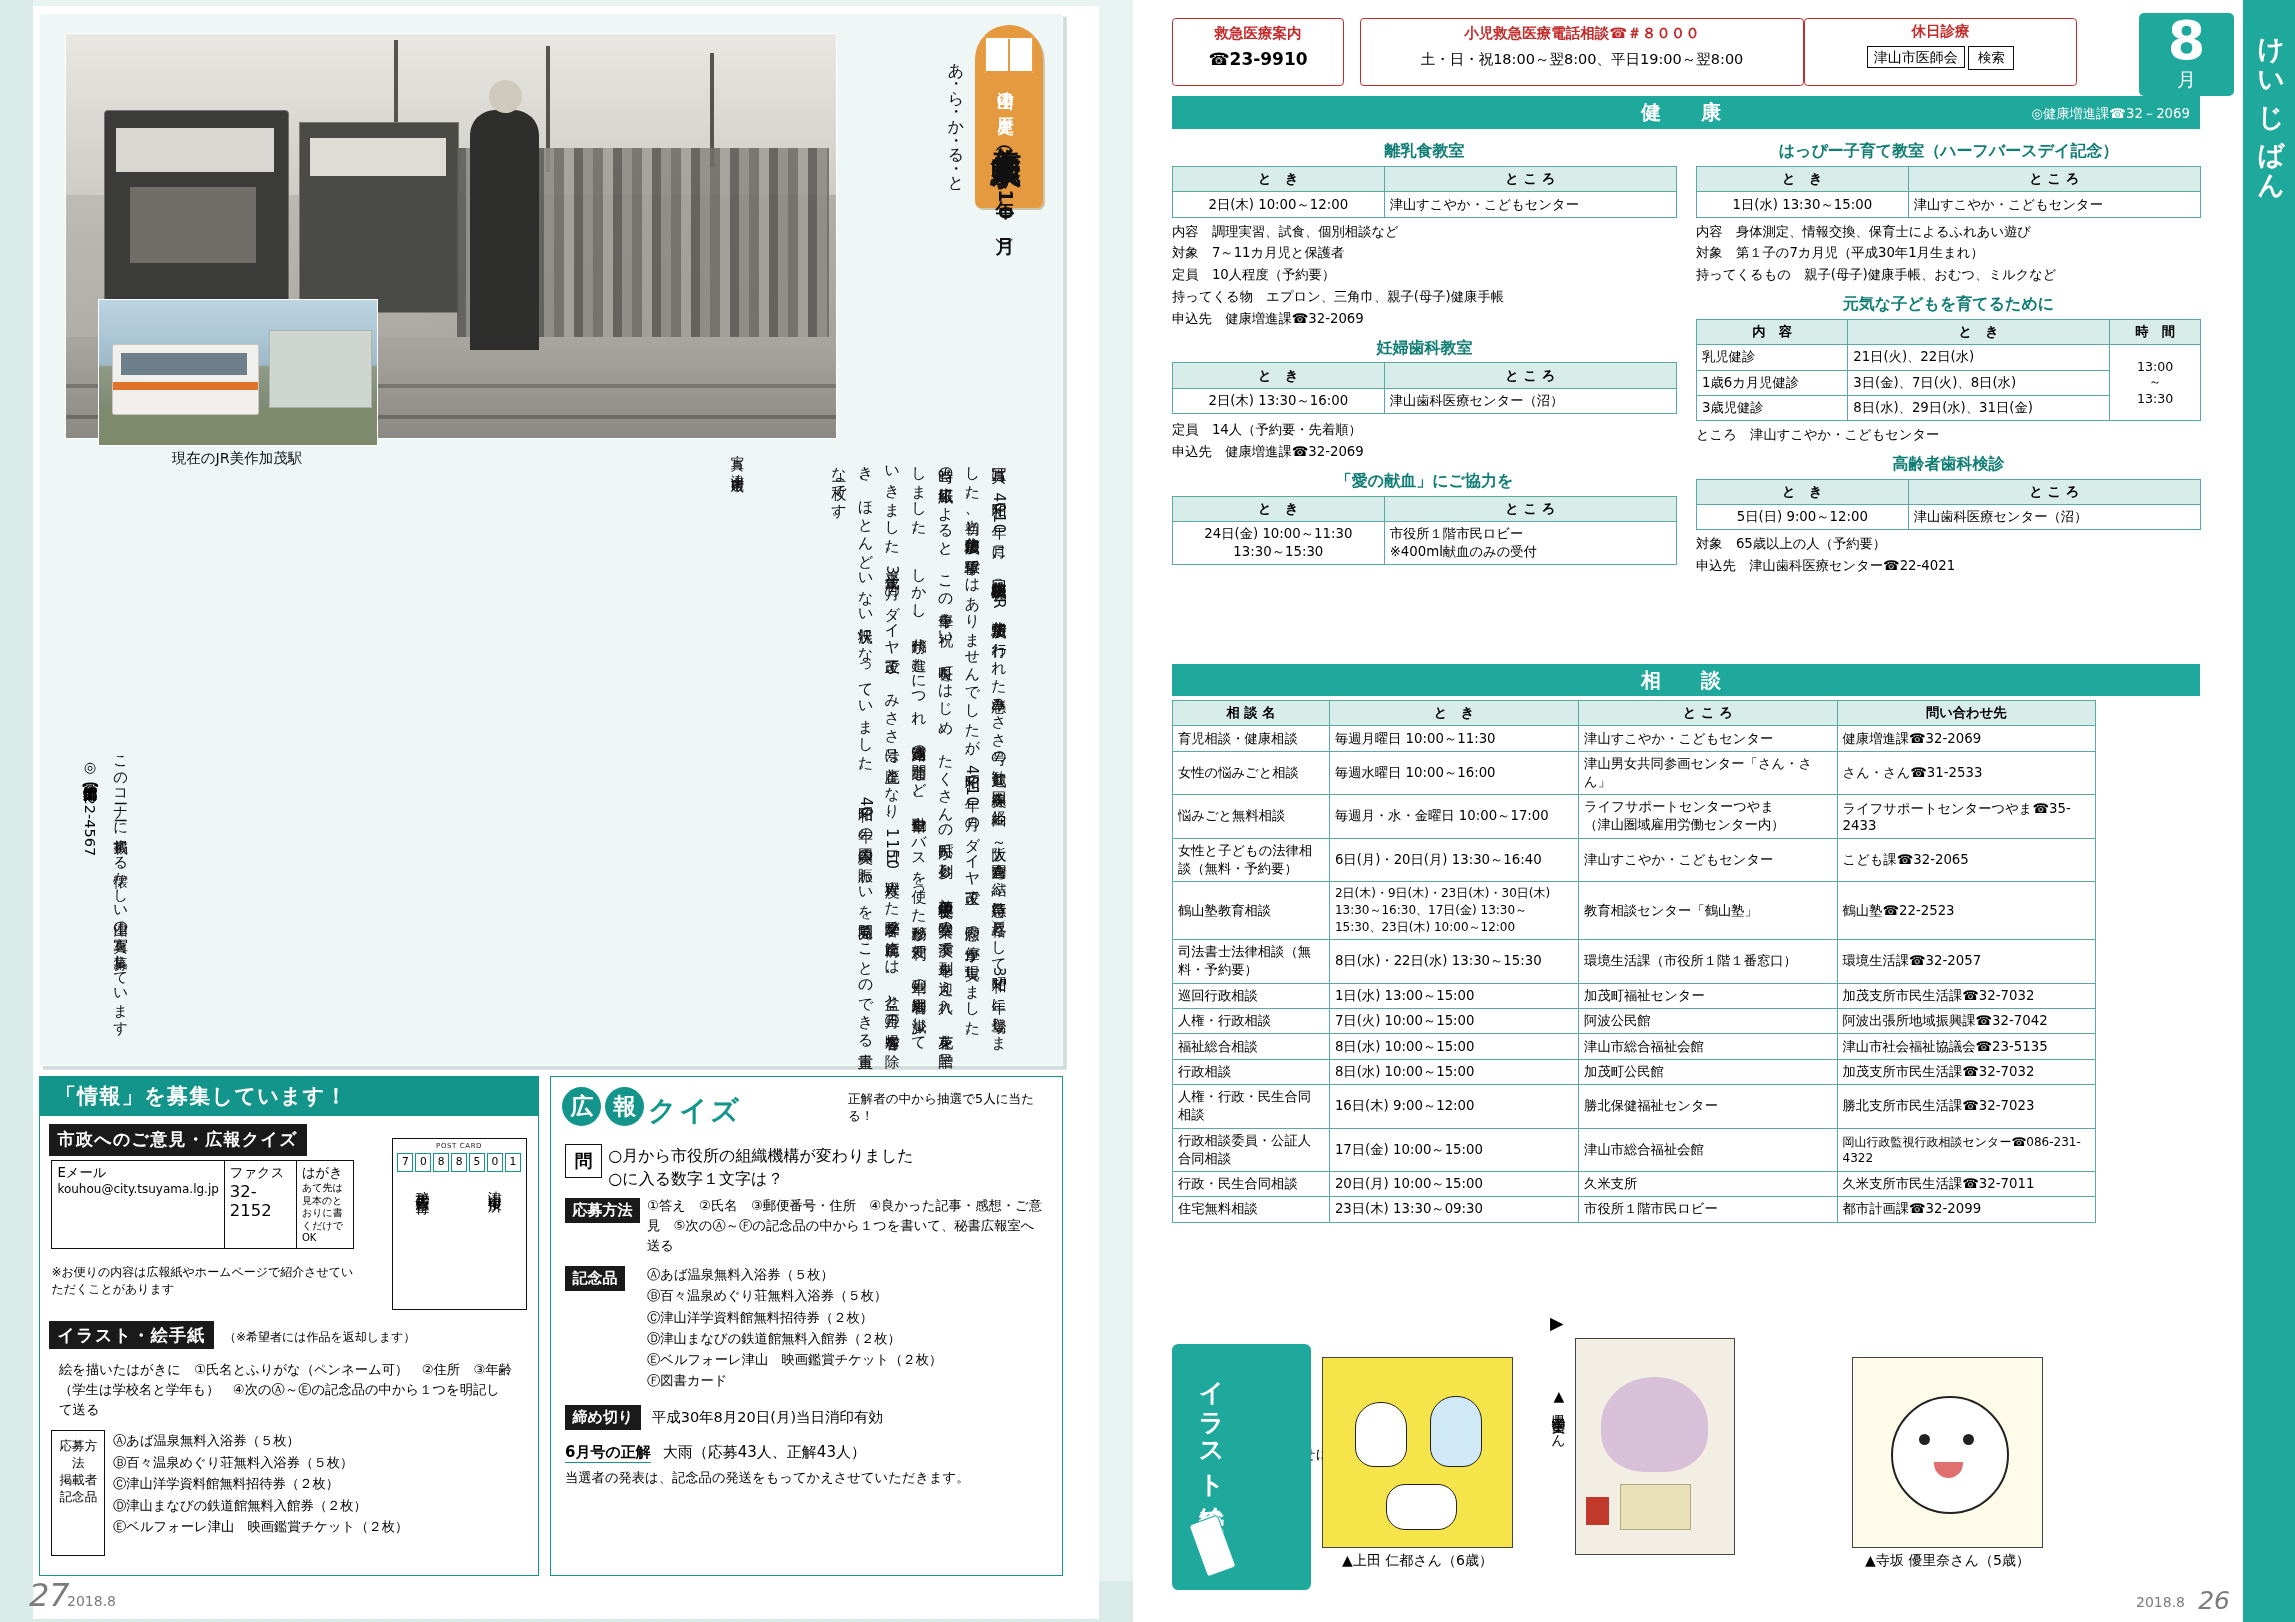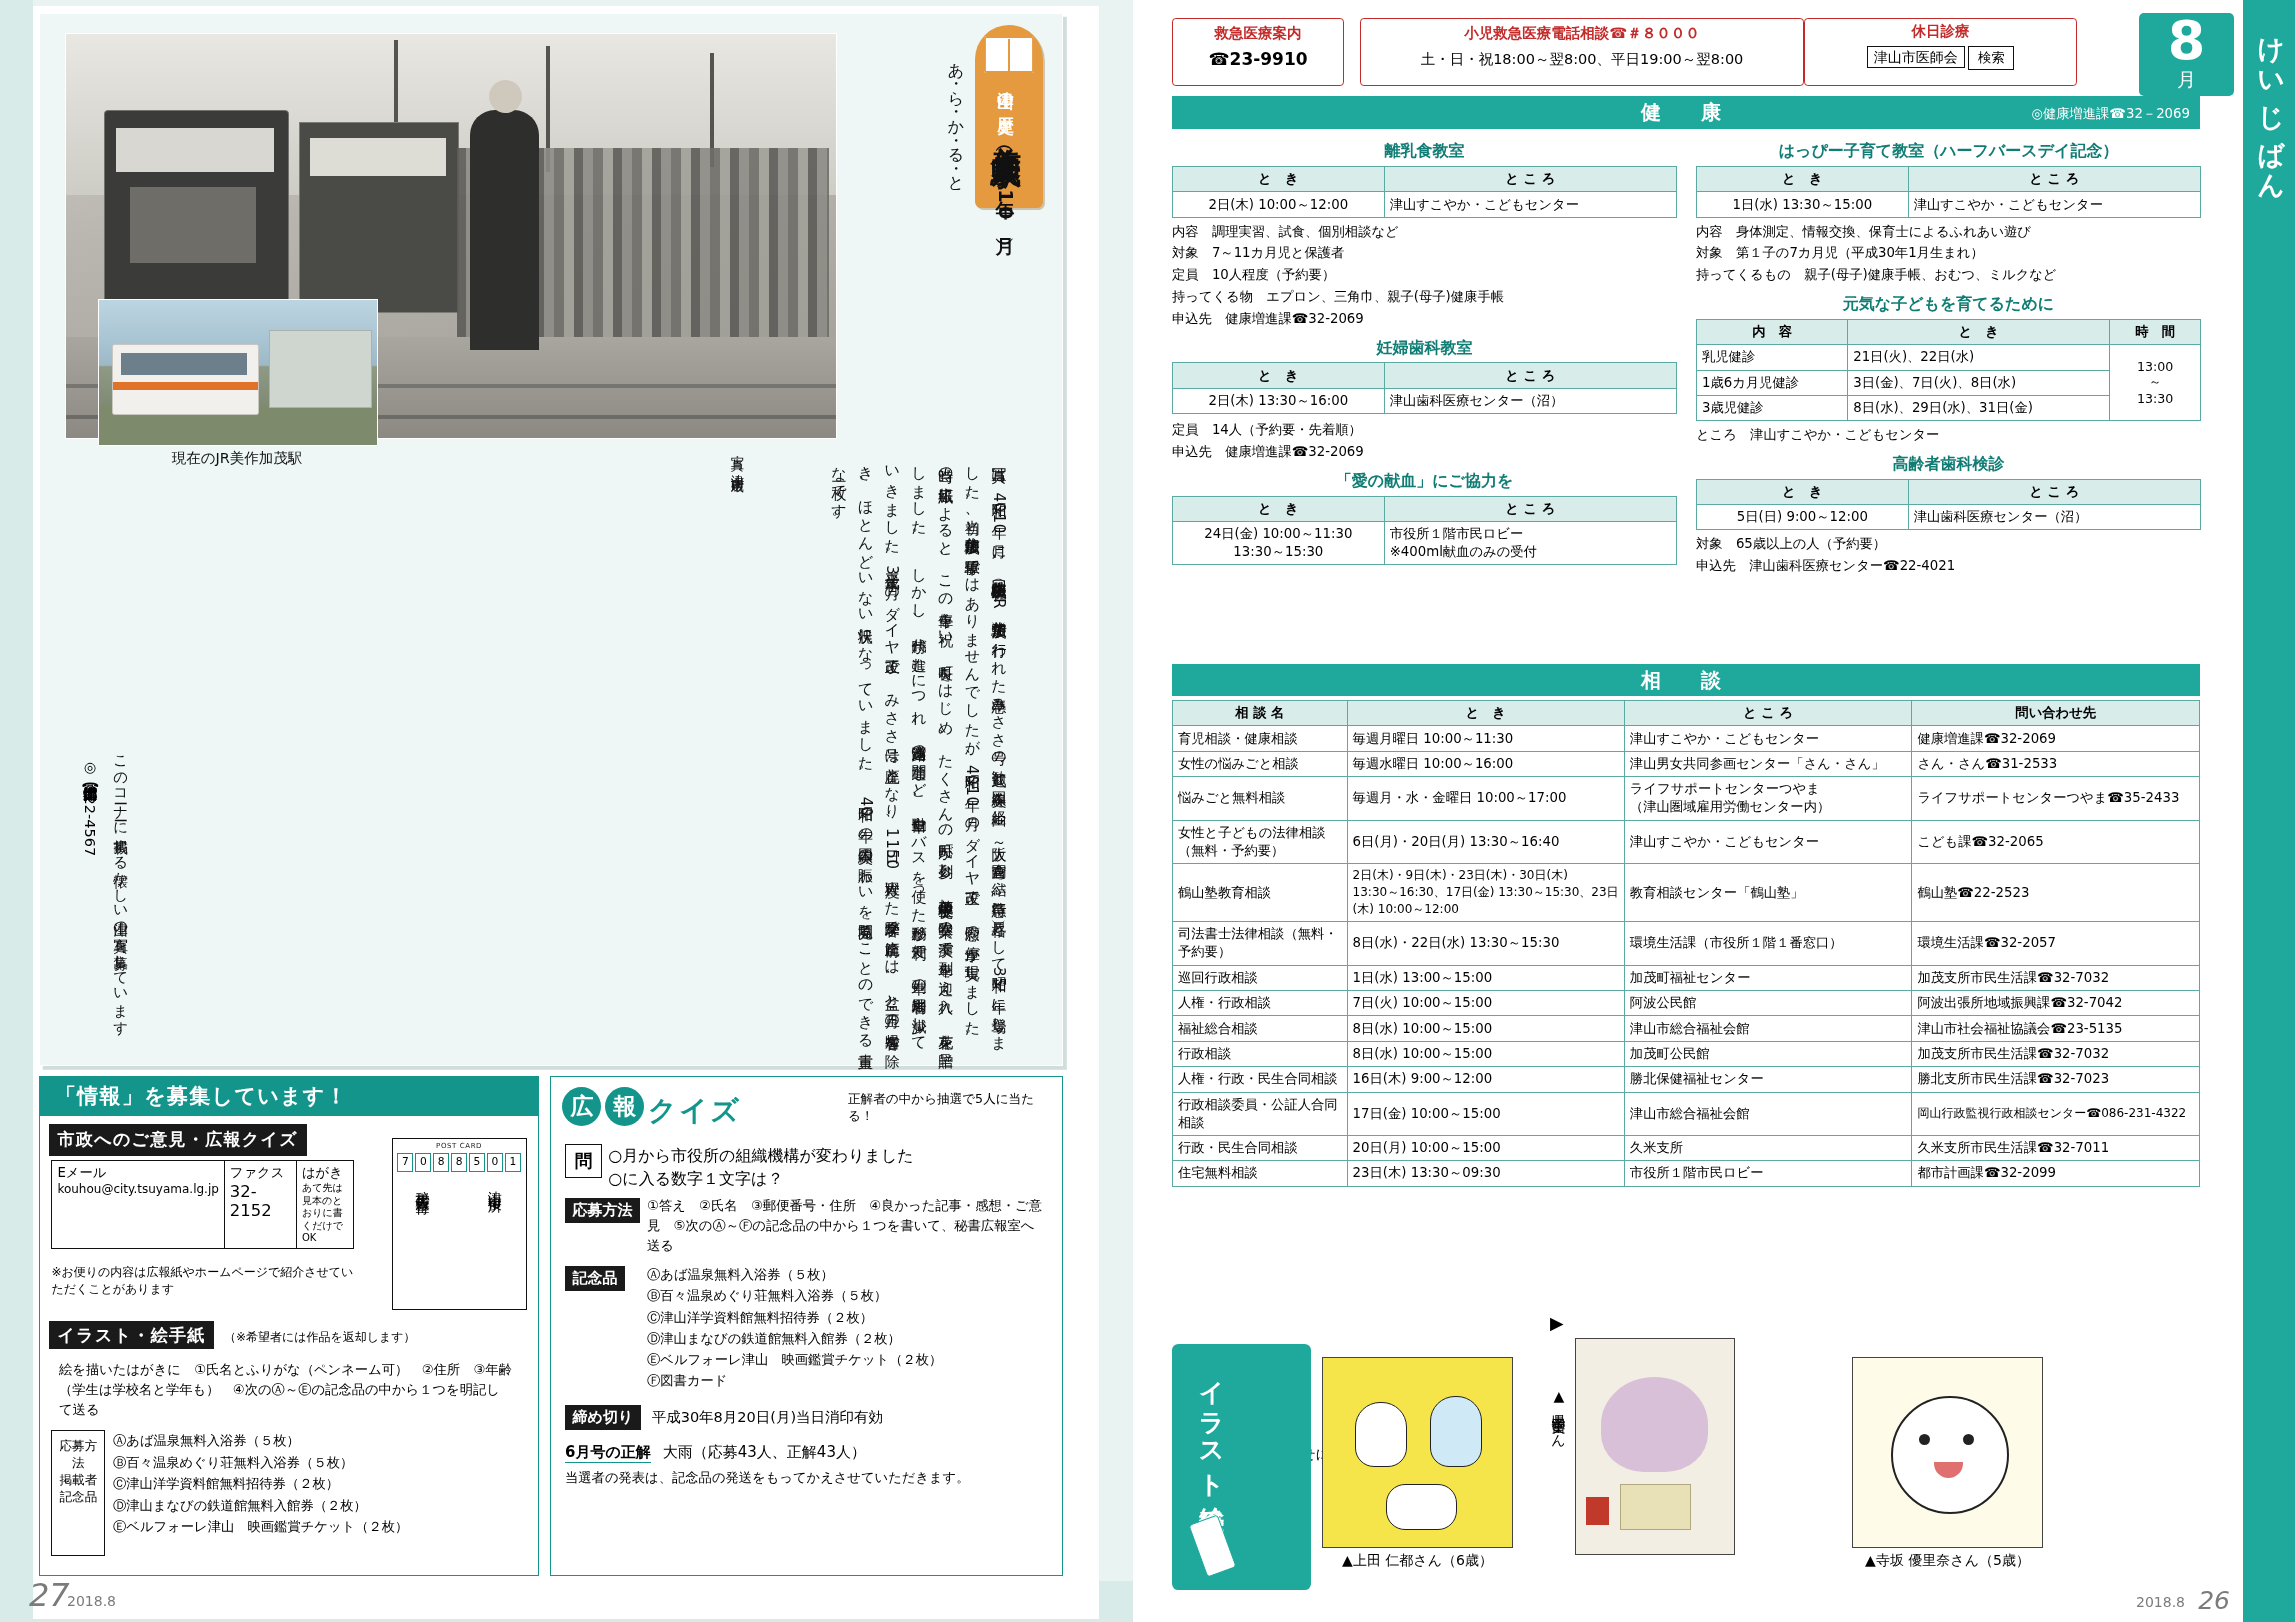--- a/index.html
+++ b/index.html
@@ -434,21 +434,21 @@
       <div style="margin-top:3.8px;">
         <div class="kv">対象　65歳以上の人（予約要）</div>
         <div class="kv">申込先　津山歯科医療センター☎22-4021</div>
       </div>
     </div>
 
     <div class="sec-band" style="position:absolute;left:39px;top:664px;width:1028px;height:32px;line-height:32px;">
       <span>相　談</span>
     </div>
 
-    <table class="g" style="position:absolute;left:39px;top:700px;width:1028px;">
+    <table class="g" style="position:absolute;left:39px;top:700px;width:924px;">
       <tbody>
           <tr>
         <th style="width:17%">相 談 名</th>
         <th style="width:27%">と　き</th>
         <th style="width:28%">と こ ろ</th>
         <th>問い合わせ先</th>
       </tr>
       <tr>
             <td>育児相談・健康相談</td>
             <td>毎週月曜日 10:00～11:30</td>

